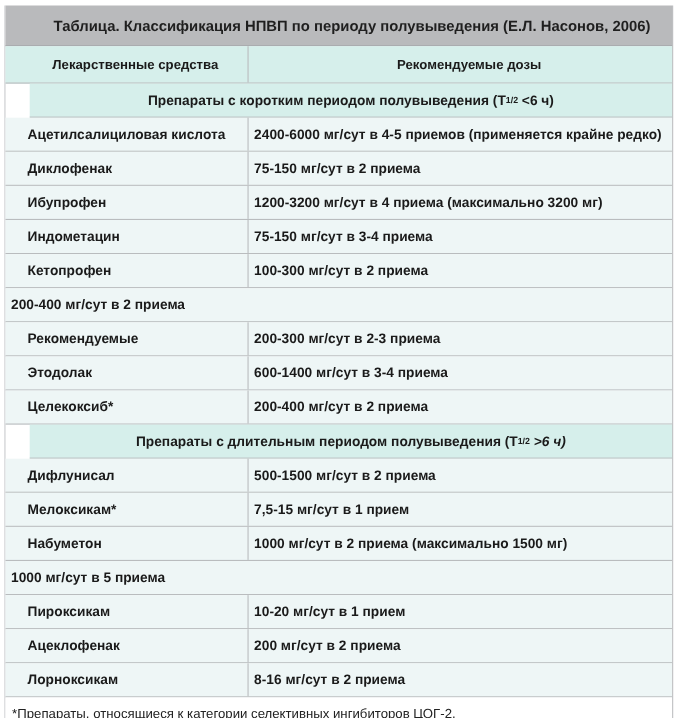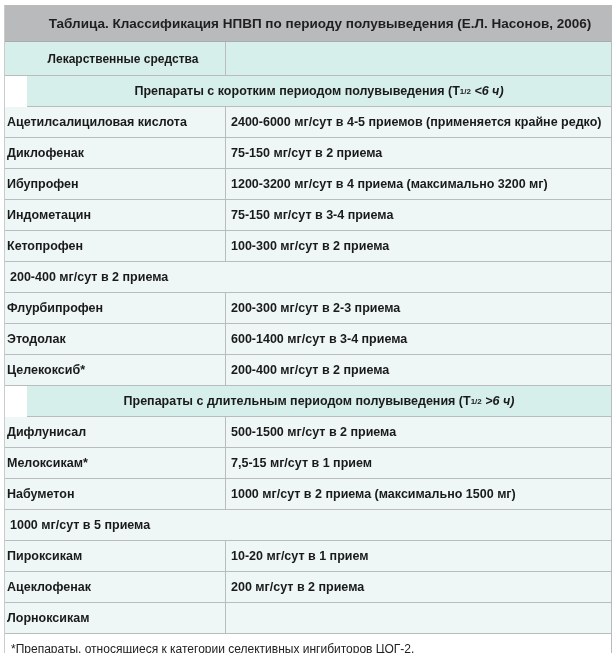--- a/index.html
+++ b/index.html
@@ -5,42 +5,43 @@
   html, body { margin: 0; padding: 0; background: #ffffff; }
   body { width: 615px; height: 653px; position: relative; overflow: hidden;
          font-family: "Liberation Sans", "DejaVu Sans", sans-serif; color: #1a1a1a; }
   .table { position: absolute; left: 4px; top: 5px; width: 606px;
            border-right: 1px solid #b8babc; border-left: 1px solid #c9cbcd; }
   .title { height: 36px; background: #b9babc; display: flex; align-items: center; justify-content: center;
            font-weight: bold; font-size: 13.5px; color: #1f1f1f; border-bottom: 1px solid #a9abad; padding-left: 24px; }
   .row { display: flex; height: 30px; border-bottom: 1px solid #b9bcbe; background: #eef6f6; }
   .row.head { height: 33px; background: #d6efeb; }
   .cell { display: flex; align-items: center; font-size: 12.5px; font-weight: bold; box-sizing: border-box; }
-  .c1 { width: 221px; padding-left: 2px; border-right: 1px solid #b9bcbe; }
+  .c1 { width: 221px; padding-left: 20px; border-right: 1px solid #b9bcbe; }
   .c2 { flex: 1; padding-left: 5px; }
   .row.head .cell { justify-content: center; padding-left: 16px; font-size: 12px; }
   .sub { height: 30px; background: #d6efeb; border-bottom: 1px solid #b9bcbe; display: flex;
          align-items: center; justify-content: center; font-weight: bold; font-size: 12.5px; margin-left: 22px; }
   .sub sub { font-size: 8px; vertical-align: -2px; }
   .foot { height: 30px; background: #ffffff; border-bottom: 1px solid #b9bcbe; display: flex; align-items: center;
           padding-left: 6px; font-size: 12px; color: #222; }
 </style>
 </head>
 <body>
 
 <div class="table">
   <div class="title">Таблица. Классификация НПВП по периоду полувыведения (Е.Л. Насонов, 2006)</div>
   <div class="row head">
     <div class="cell c1">Лекарственные средства</div>
+    <div class="cell c2">Рекомендуемые дозы</div>
   </div>
   <div id="body">
       <div class="sub">
         <span>Препараты с коротким периодом полувыведения (Т</span>
         <sub>1/2</sub>
-        <span style="white-space: pre; font-style: italic;"> &lt;6 ч)</span>
+        <span style="white-space: pre;"> &lt;6 ч)</span>
       </div>
       <div class="row">
         <div class="cell c1">Ацетилсалициловая кислота</div>
         <div class="cell c2">2400-6000 мг/сут в 4-5 приемов (применяется крайне редко)</div>
       </div>
       <div class="row">
         <div class="cell c1">Диклофенак</div>
         <div class="cell c2">75-150 мг/сут в 2 приема</div>
       </div>
       <div class="row">
@@ -52,21 +53,21 @@
         <div class="cell c2">75-150 мг/сут в 3-4 приема</div>
       </div>
       <div class="row">
         <div class="cell c1">Кетопрофен</div>
         <div class="cell c2">100-300 мг/сут в 2 приема</div>
       </div>
       <div class="row">
         <div class="cell c2">200-400 мг/сут в 2 приема</div>
       </div>
       <div class="row">
-        <div class="cell c1">Флурбипрофен</div>
+        <div class="cell c1">Рекомендуемые</div>
         <div class="cell c2">200-300 мг/сут в 2-3 приема</div>
       </div>
       <div class="row">
         <div class="cell c1">Этодолак</div>
         <div class="cell c2">600-1400 мг/сут в 3-4 приема</div>
       </div>
       <div class="row">
         <div class="cell c1">Целекоксиб*</div>
         <div class="cell c2">200-400 мг/сут в 2 приема</div>
       </div>
@@ -93,16 +94,17 @@
       <div class="row">
         <div class="cell c1">Пироксикам</div>
         <div class="cell c2">10-20 мг/сут в 1 прием</div>
       </div>
       <div class="row">
         <div class="cell c1">Ацеклофенак</div>
         <div class="cell c2">200 мг/сут в 2 приема</div>
       </div>
       <div class="row">
         <div class="cell c1">Лорноксикам</div>
+        <div class="cell c2">8-16 мг/сут в 2 приема</div>
       </div>
     </div>
   <div class="foot">*Препараты, относящиеся к категории селективных ингибиторов ЦОГ-2.</div>
 </div>
 
 </body></html>

